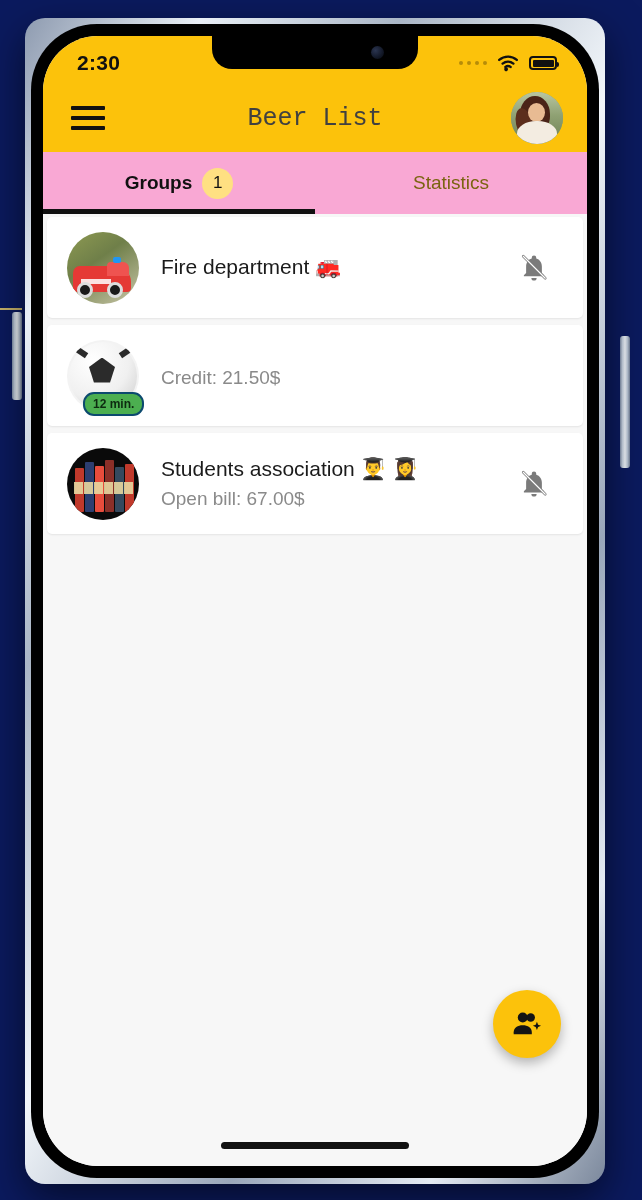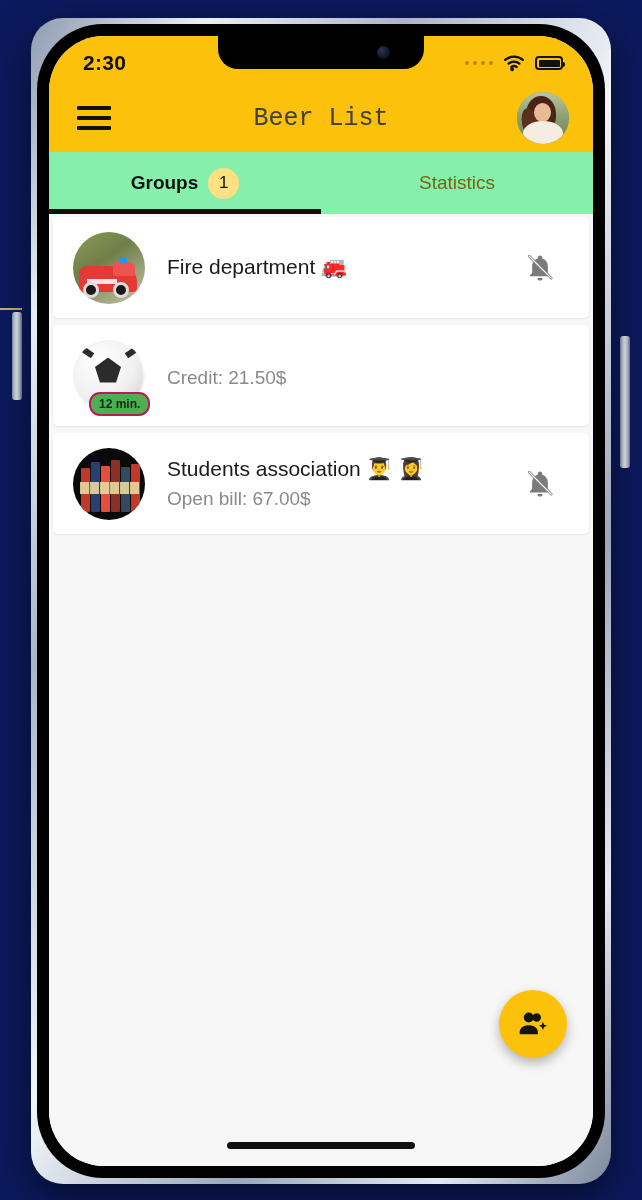--- a/index.html
+++ b/index.html
@@ -27,25 +27,25 @@
     position: absolute;
     left: 0; top: 308px;
     width: 22px; height: 2px;
     background: #c9b46a;
     z-index: 1;
   }
 
   
   .phone {
     position: absolute;
-    left: 31px;
+    left: 25px;
     top: 18px;
     width: 580px;
     height: 1166px;
-    border-radius: 32px;
+    border-radius: 20px;
     background: linear-gradient(120deg,#8e9bb0 0%, #e9eff6 14%, #aab6c6 30%, #f2f6fa 50%, #9aa7ba 70%, #e4eaf2 86%, #7b889c 100%);
     padding: 6px;
     box-shadow: 0 14px 40px rgba(0,0,0,.55);
     z-index: 3;
   }
   .bezel {
     width: 100%;
     height: 100%;
     border-radius: 66px;
     background: #000;
@@ -141,21 +141,21 @@
     position: relative;
   }
   .avatar .sky   { position:absolute; inset:0; background:linear-gradient(180deg,#b9c6a2 0%,#8fa173 45%,#6d7f55 100%); }
   .avatar .hair  { position:absolute; left:9px; top:4px; width:30px; height:36px; border-radius:50% 50% 44% 44%; background:#4a2418; }
   .avatar .hair2 { position:absolute; left:5px; top:16px; width:16px; height:30px; border-radius:50%; background:#5c2e1c; transform:rotate(-12deg); }
   .avatar .face  { position:absolute; left:17px; top:11px; width:17px; height:19px; border-radius:50%; background:#e8bb93; }
   .avatar .body  { position:absolute; left:6px; bottom:-3px; width:40px; height:26px; border-radius:48% 48% 0 0; background:#f3ece1; }
 
   
   .tabs {
-    background: #86efac;
+    background: #f9a8d4;
     height: 62px;
     display: flex;
     flex: none;
   }
   .tab {
     flex: 1;
     display: flex;
     align-items: center;
     justify-content: center;
     gap: 10px;
@@ -250,21 +250,21 @@
   .mini-badge {
     position: absolute;
     left: 16px;
     bottom: -4px;
     background: #4caf50;
     color: #0d2b10;
     font-size: 12px;
     font-weight: bold;
     padding: 3px 8px;
     border-radius: 11px;
-    border: 2px solid #be185d;
+    border: 2px solid #0c4a6e;
     white-space: nowrap;
   }
 
   .card-text { flex: 1; margin-left: 22px; min-width: 0; }
   .card-title {
     font-size: 21px;
     color: #1b1b1b;
     white-space: nowrap;
     overflow: hidden;
     line-height: 1.25;

